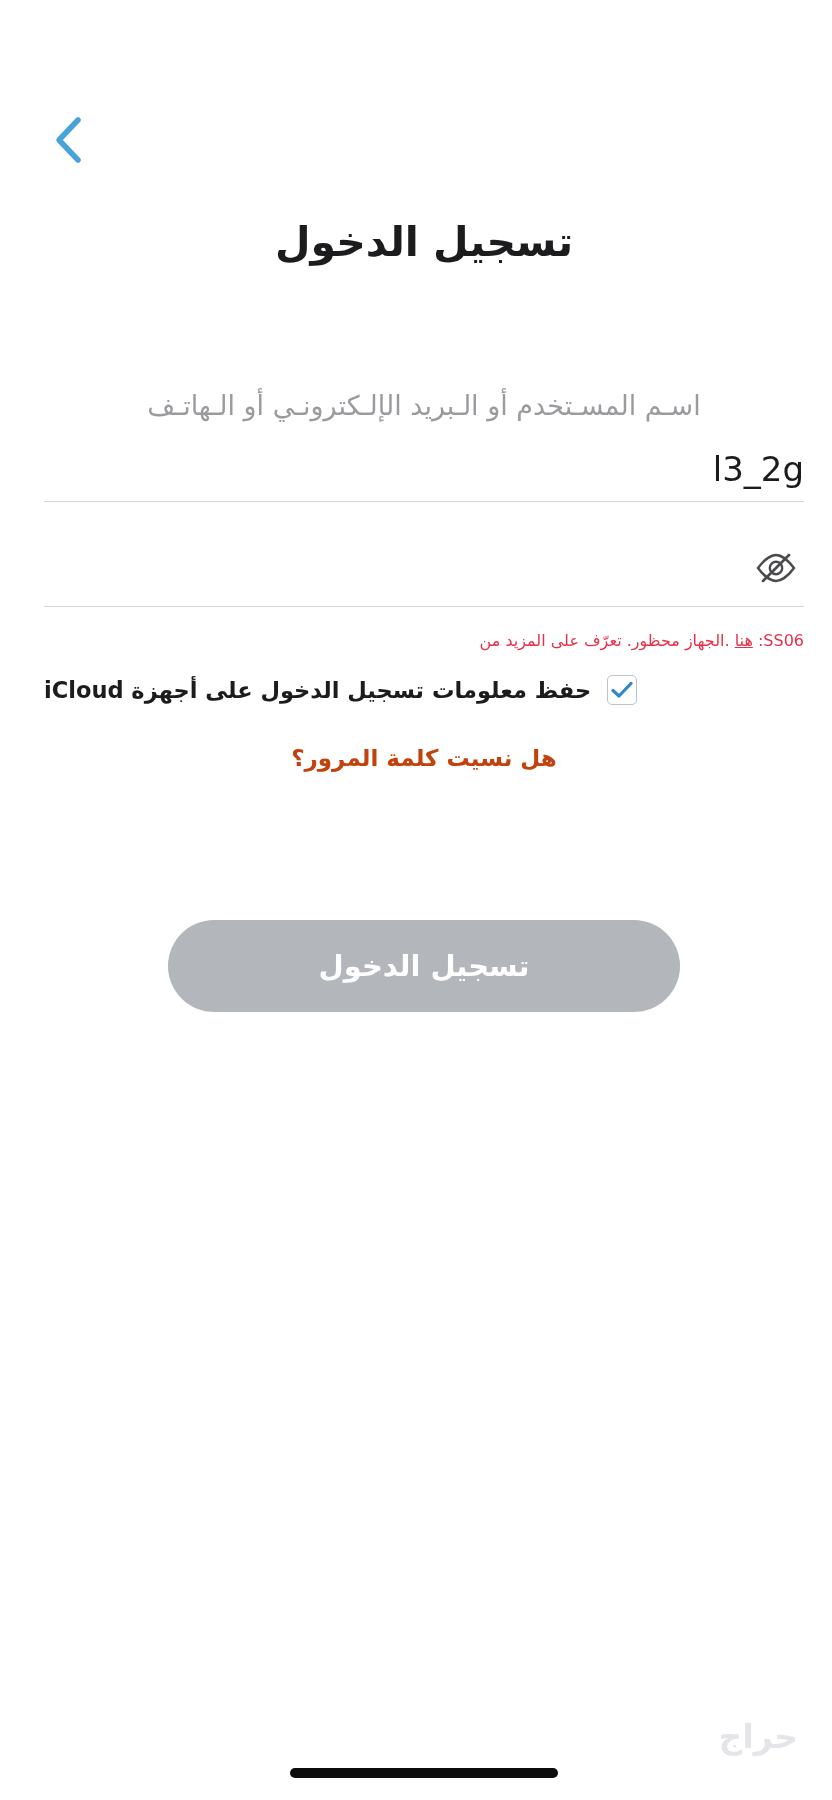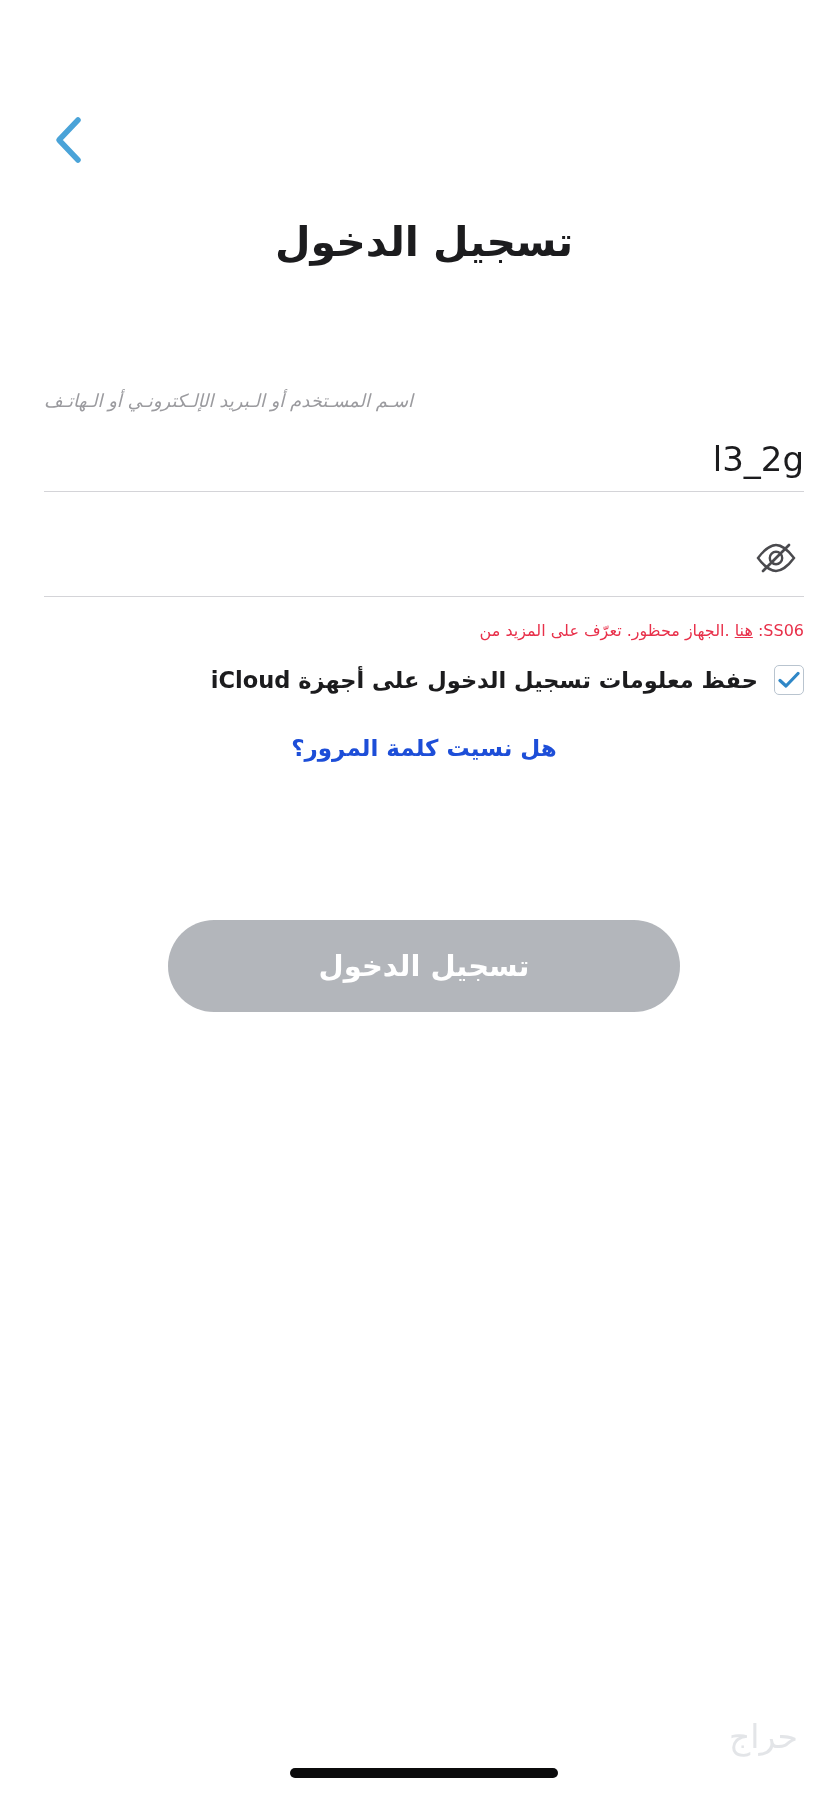--- a/index.html
+++ b/index.html
@@ -61,26 +61,25 @@
   .form {
     position: absolute;
     top: 390px;
     left: 36px;
     width: 760px;
   }
 
   .field { position: relative; width: 100%; }
 
   .field-label {
-    text-align: left;
-    font-size: 18px;
+    text-align: center;
+    font-size: 27px;
     color: #9b9b9f;
     letter-spacing: 1.2px;
     padding-bottom: 12px;
-    font-style: italic;
   }
 
   .field-value {
     text-align: right;
     font-size: 34px;
     color: #1c1c1e;
     min-height: 44px;
     padding-bottom: 12px;
     direction: ltr;
     unicode-bidi: plaintext;
@@ -128,21 +127,21 @@
     cursor: pointer;
   }
   .error-code { color: #e8304a; }
 
   
   .check-row {
     margin-top: 22px;
     display: flex;
     flex-direction: row;
     align-items: center;
-    justify-content: flex-start;
+    justify-content: flex-end;
     gap: 16px;
   }
   .checkbox {
     width: 30px;
     height: 30px;
     border: 1.5px solid #b9c4cf;
     border-radius: 5px;
     background: #ffffff;
     display: flex;
     align-items: center;
@@ -158,21 +157,21 @@
     direction: rtl;
     text-align: right;
   }
 
   
   .forgot {
     margin-top: 40px;
     text-align: center;
     font-size: 23px;
     font-weight: bold;
-    color: #1d4ed8;
+    color: #c2410c;
     letter-spacing: 0.6px;
     cursor: pointer;
   }
 
   
   .submit-wrap {
     position: absolute;
     top: 920px;
     left: 0;
     width: 832px;
@@ -194,21 +193,21 @@
     cursor: pointer;
     font-family: "DejaVu Sans", "Liberation Sans", sans-serif;
   }
 
   
   .watermark {
     position: absolute;
     right: 42px;
     bottom: 44px;
     font-size: 33px;
-    font-weight: normal;
+    font-weight: bold;
     color: #e3e5e8;
     letter-spacing: 1px;
     direction: rtl;
     margin-left: 20px;
   }
 
   
   .home-indicator {
     position: absolute;
     left: 50%;

